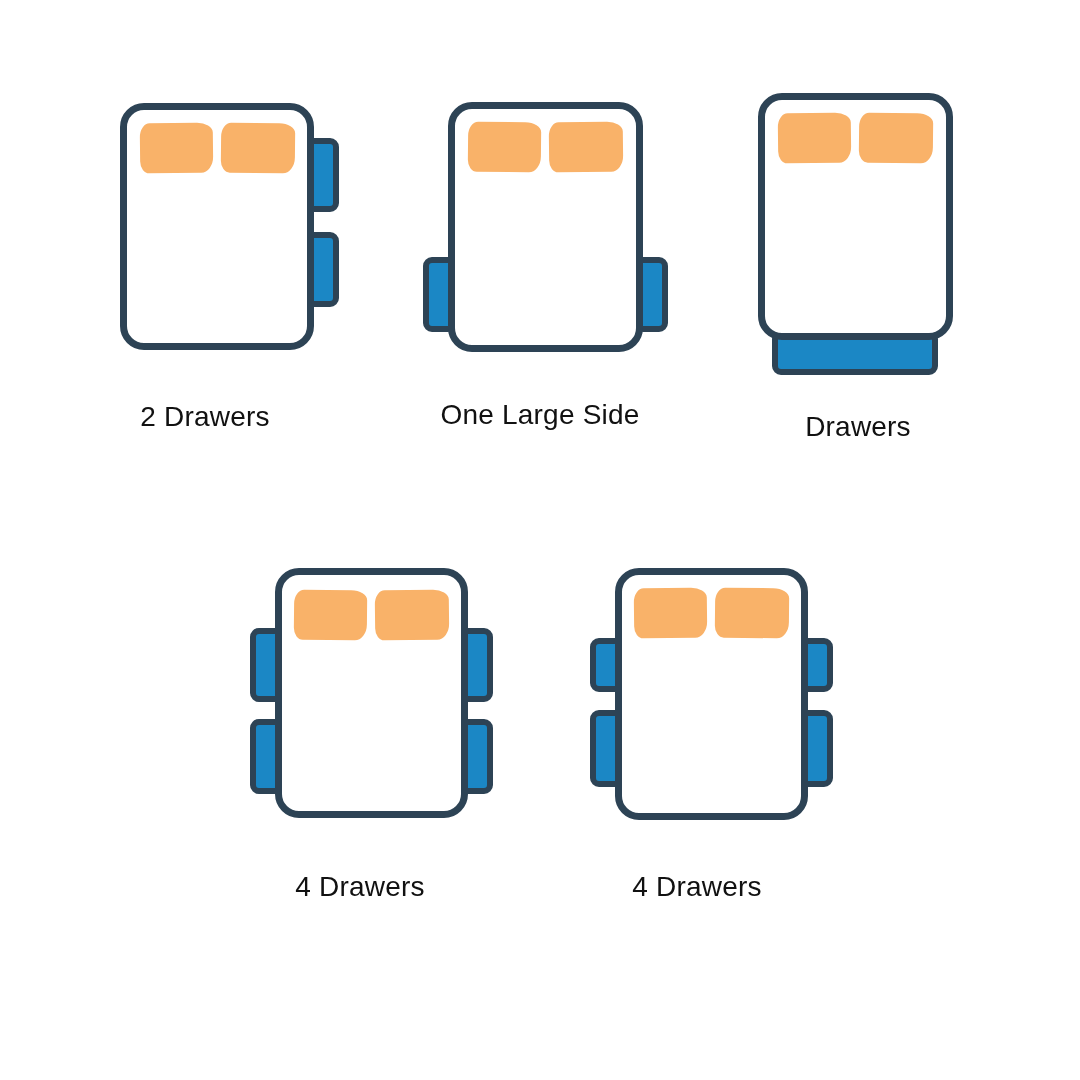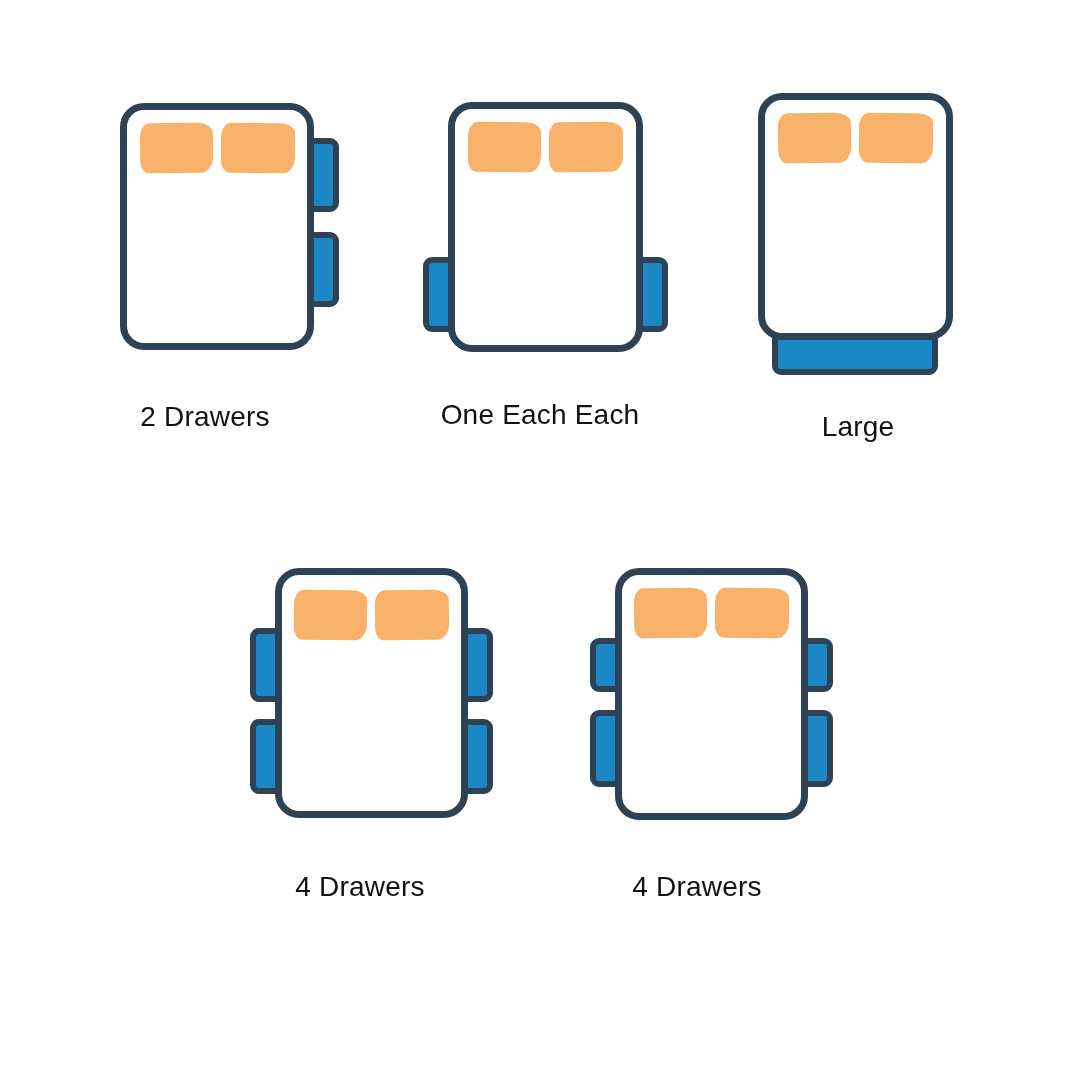--- a/index.html
+++ b/index.html
@@ -84,29 +84,29 @@
   <div class="label f1-label">
     <div>2 Drawers</div>
   </div>
 
   <div class="drawer f2-drawer-l"></div>
   <div class="drawer f2-drawer-r"></div>
   <div class="bed f2-bed"></div>
   <div class="pillow tilt-b f2-pillow-l"></div>
   <div class="pillow tilt-a f2-pillow-r"></div>
   <div class="label f2-label">
-    <div>One Each Each</div>
+    <div>One Large Side</div>
   </div>
 
   <div class="drawer f3-drawer-end"></div>
   <div class="bed f3-bed"></div>
   <div class="pillow tilt-a f3-pillow-l"></div>
   <div class="pillow tilt-b f3-pillow-r"></div>
   <div class="label f3-label">
-    <div>Large</div>
+    <div>Drawers</div>
   </div>
 
   <div class="drawer f4-drawer-lt"></div>
   <div class="drawer f4-drawer-lb"></div>
   <div class="drawer f4-drawer-rt"></div>
   <div class="drawer f4-drawer-rb"></div>
   <div class="bed f4-bed"></div>
   <div class="pillow tilt-b f4-pillow-l"></div>
   <div class="pillow tilt-a f4-pillow-r"></div>
   <div class="label f4-label">

